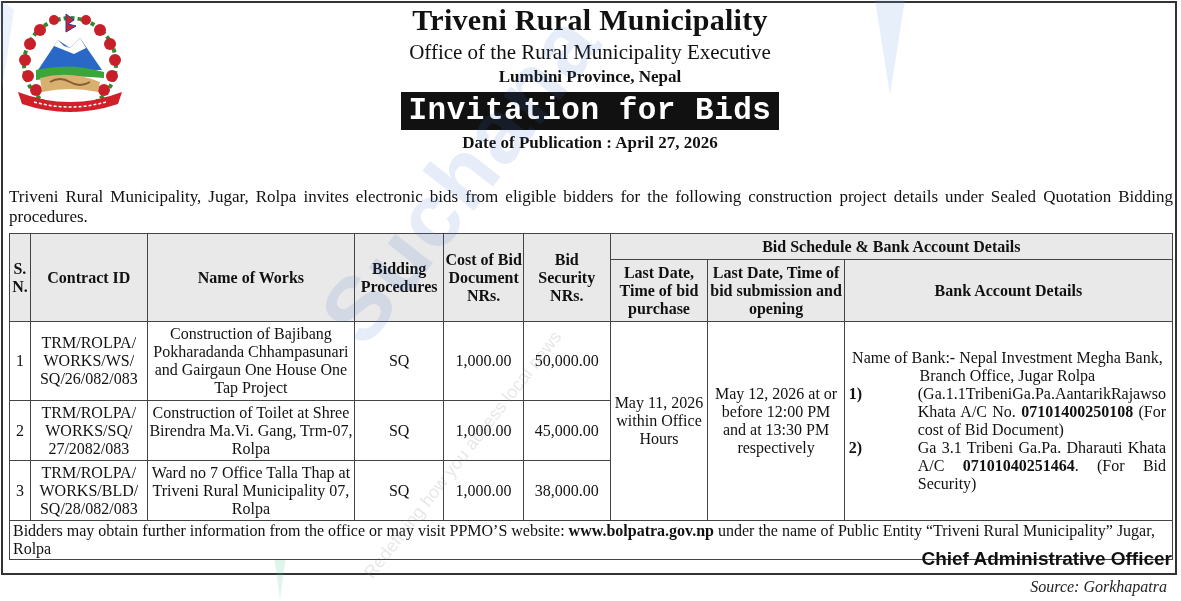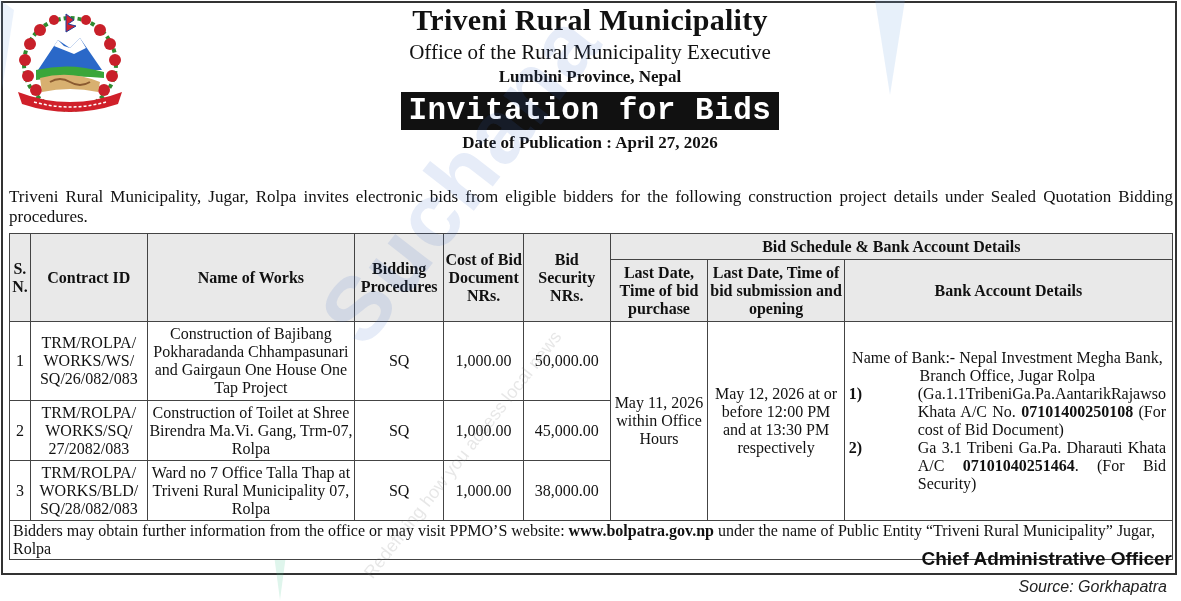--- a/index.html
+++ b/index.html
@@ -18,21 +18,21 @@
   table.bids td, table.bids th { border: 1.5px solid #444; text-align: center; vertical-align: middle; padding: 0 1px; line-height: 18px; }
   table.bids th { background: #e9e9e9; font-weight: bold; font-size: 16px; }
   table.bids td { background: #fff; }
   .bank { text-align: left !important; padding: 2px 6px 2px 4px !important; line-height: 18px; }
   .bank .bank-name { text-align: center; }
   .bank .acc { display: flex; }
   .bank .num { font-weight: bold; width: 30px; flex-shrink: 0; }
   .bank .acc-text { text-align: justify; flex: 1; margin-left: 39px; }
   .footnote-row td { text-align: left !important; padding: 1px 3px !important; font-size: 16px; }
   .signature { position: absolute; right: 9px; top: 548px; font-family: "Liberation Sans", sans-serif; font-weight: bold; font-size: 19px; }
-  .source { position: absolute; right: 14px; top: 578px; font-family: Liberation Sans, sans-serif; font-style: italic; font-size: 16px; color: #222; }
+  .source { position: absolute; right: 14px; top: 578px; font-family: Liberation Serif, serif; font-style: italic; font-size: 16px; color: #222; }
   .watermark { position: absolute; left: 300px; top: 300px; font-family: "Liberation Sans", sans-serif; font-weight: bold; font-size: 90px; color: rgba(60,110,200,0.13); transform: rotate(-52deg); transform-origin: left top; pointer-events: none; letter-spacing: 2px; }
   .watermark-sub { position: absolute; left: 360px; top: 570px; font-family: "Liberation Sans", sans-serif; font-size: 18px; color: rgba(120,120,120,0.18); transform: rotate(-52deg); transform-origin: left top; pointer-events: none; }
   .deco { position: absolute; pointer-events: none; }
 </style>
 </head>
 <body>
 
 <div class="frame"></div>
 
 <svg class="deco" style="left:860px;top:0;" width="60" height="100">

